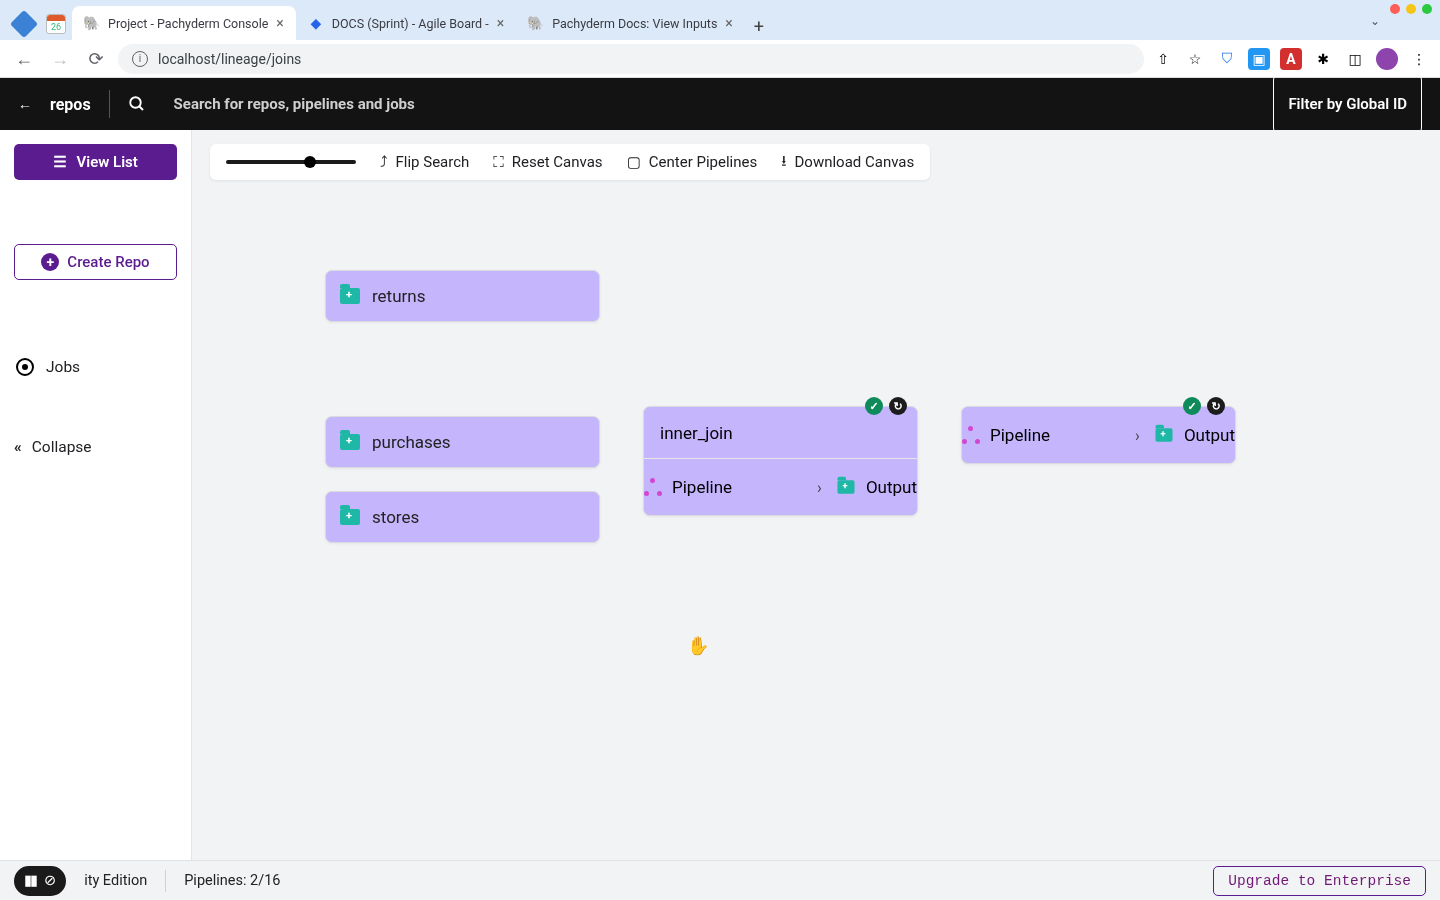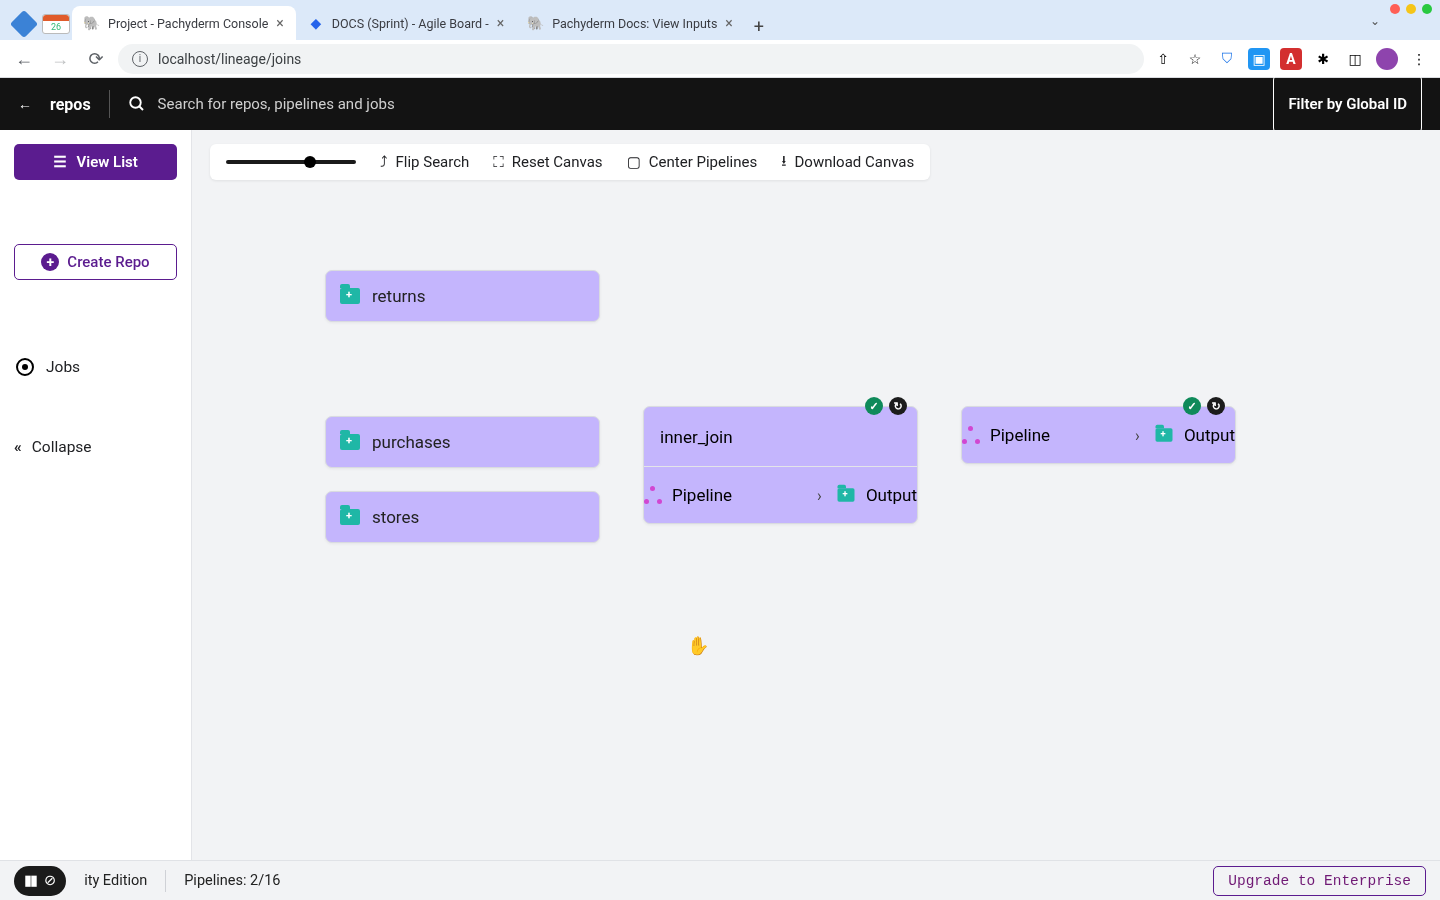--- a/index.html
+++ b/index.html
@@ -8,42 +8,42 @@
   
   .browser-top { height: 40px; background: #dce9f9; display: flex; align-items: flex-end; padding: 0 8px; position: relative; }
   .tab-row { display: flex; align-items: flex-end; gap: 0; height: 36px; }
   .window-dots { position: absolute; top: 4px; right: 8px; display: flex; gap: 6px; }
   .dot { width: 10px; height: 10px; border-radius: 50%; }
   .dot.y { background: #f5c518; }
   .dot.g { background: #29c940; }
   .dot.r { background: #ff5f56; }
   .pin-icon { width: 32px; height: 32px; display: flex; align-items: center; justify-content: center; }
   .pin-box { width: 20px; height: 20px; background:#3b82d6; transform: rotate(45deg); border-radius: 3px; }
-  .pin-cal { width: 28px; height: 20px; background:#fff; border:1px solid #bbb; border-radius:3px; display:flex;flex-direction:column; }
+  .pin-cal { width: 20px; height: 20px; background:#fff; border:1px solid #bbb; border-radius:3px; display:flex;flex-direction:column; }
   .pin-cal .bar{height:6px;background:#e05b2b;border-radius:3px 3px 0 0;}
   .pin-cal .num{font-size:9px;color:#3b7; text-align:center; line-height:12px;}
   .tab { display: flex; align-items: center; gap: 8px; padding: 0 12px; height: 34px; font-size: 12.5px; color: #3a3c42; border-radius: 8px 8px 0 0; position: relative; max-width: 230px; }
   .tab.active { background: #fff; }
   .tab .favicon { width: 16px; height: 16px; display:flex;align-items:center;justify-content:center; font-size:14px; }
   .tab .close { font-size: 14px; color: #666; }
   .new-tab { width: 28px; height: 28px; display: flex; align-items: center; justify-content: center; font-size: 18px; color: #444; }
 
   .addr-bar { height: 38px; background: #fff; display: flex; align-items: center; padding: 0 10px; gap: 8px; border-bottom: 1px solid #dadce0; }
   .nav-btn { width: 28px; height: 28px; display: flex; align-items: center; justify-content: center; color: #5f6368; font-size: 18px; border-radius: 50%; }
   .url-box { flex: 1; height: 30px; background: #f1f3f4; border-radius: 15px; display: flex; align-items: center; padding: 0 14px; gap: 10px; color: #3c4043; font-size: 14px; }
   .url-info { width:16px;height:16px;border:1.5px solid #5f6368;border-radius:50%;display:flex;align-items:center;justify-content:center;font-size:10px;color:#5f6368; }
   .ext-icons { display:flex; gap:10px; align-items:center; }
   .ext { width:22px;height:22px;display:flex;align-items:center;justify-content:center;border-radius:4px;font-size:14px; }
 
   
   .app-bar { height: 52px; background: #131313; display: flex; align-items: center; padding: 0 18px; gap: 18px; }
   .back-arrow { color:#fff; font-size:14px; }
   .proj-name { color:#fff; font-weight:700; font-size:16px; }
   .vline { width:1px; height:28px; background:#555; }
-  .search-row { display:flex; align-items:center; gap:12px; flex:1; }
+  .search-row { display:flex; align-items:center; gap:28px; flex:1;font-weight:bold; }
   .search-ico { color:#fff; }
   .search-txt { color:#cfcfcf; font-size:15px; }
   .filter-btn { border:1.5px solid #fff; color:#fff; padding:20px 14px; border-radius:6px; font-size:15px; font-weight:600; }
 
   
   .main { display:flex; height: calc(900px - 40px - 38px - 52px - 40px); position:relative; }
   .sidebar { width:192px; border-right:1px solid #e3e4e8; background:#fff; padding:14px; display:flex; flex-direction:column; gap:18px; }
   .view-list { background:#5b1c8f; color:#fff; border-radius:5px; height:36px; display:flex; align-items:center; justify-content:center; gap:10px; font-size:15px; font-weight:600; }
   .create-repo { border:1.5px solid #5b1c8f; color:#5b1c8f; border-radius:5px; height:36px; display:flex; align-items:center; justify-content:center; gap:8px; font-size:15px; font-weight:500; margin-top:46px; }
   .plus-circle { width:18px;height:18px;background:#5b1c8f;border-radius:50%;color:#fff;display:flex;align-items:center;justify-content:center;font-size:14px;font-weight:700; }
@@ -59,21 +59,21 @@
   .tool-item { display:flex; align-items:center; gap:8px; font-size:15px; color:#202124; }
 
   
   .node { position:absolute; background:#c4b5fd; border:1px solid #d9dbe0; border-radius:7px; box-shadow:0 1px 3px rgba(0,0,0,.06); }
   .repo-node { width:275px; height:52px; display:flex; align-items:center; padding:0 14px; gap:12px; font-size:17px; color:#222; }
   .folder-ico { width:20px;height:16px;background:#1fb7a6;border-radius:2px;position:relative; }
   .folder-ico::before{content:'';position:absolute;width:10px;height:4px;background:#1fb7a6;top:-4px;left:0;border-radius:2px 2px 0 0;}
   .folder-ico::after{content:'+';position:absolute;color:#fff;font-size:11px;font-weight:700;left:6px;top:0;}
 
   .pipe-node { width:275px; }
-  .pipe-head { height:60px; display:flex; align-items:center; padding:0 16px; font-size:17px; border-bottom:1px solid #e4e5e9; }
+  .pipe-head { height:52px; display:flex; align-items:center; padding:0 16px; font-size:17px; border-bottom:1px solid #e4e5e9; }
   .pipe-body { height:56px; display:flex; align-items:center; padding:0 0; gap:10px; font-size:17px; }
   .pipe-link-ico { display:inline-block; width:18px;height:18px; position:relative; }
   .pipe-link-ico span{position:absolute;width:5px;height:5px;background:#d147d1;border-radius:50%;}
   .pipe-link-ico span:nth-child(1){top:0;left:6px;}
   .pipe-link-ico span:nth-child(2){bottom:0;left:0;}
   .pipe-link-ico span:nth-child(3){bottom:0;right:0;}
   .pipe-sep { flex:1; }
   .chev { color:#444; font-size:16px; margin:0 4px; }
   .badges { position:absolute; top:-10px; right:10px; display:flex; gap:6px; }
   .badge { width:18px;height:18px;border-radius:50%;display:flex;align-items:center;justify-content:center;font-size:11px;font-weight:700;color:#fff; }

